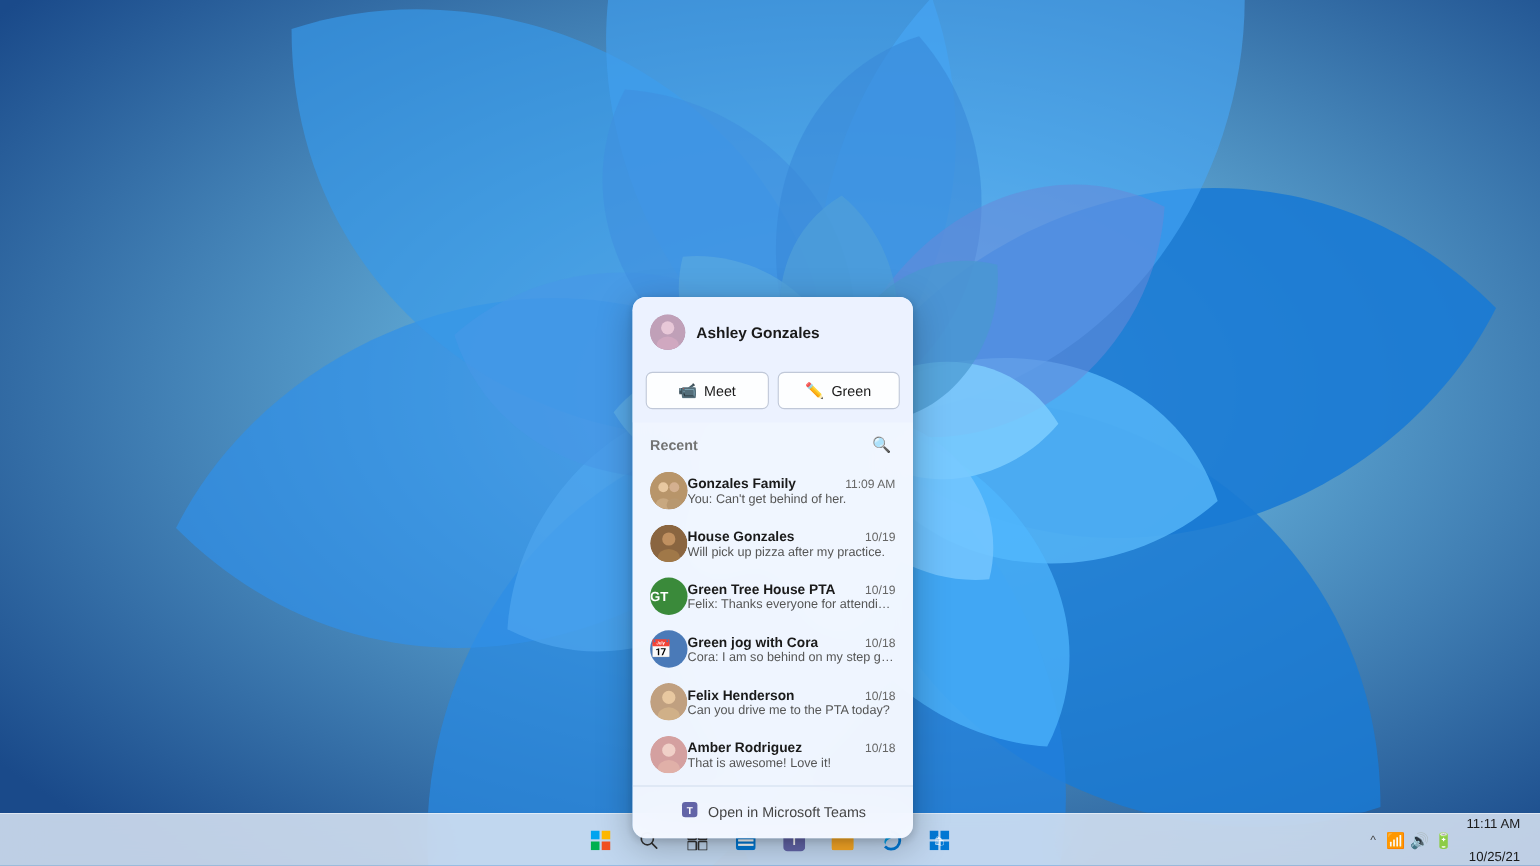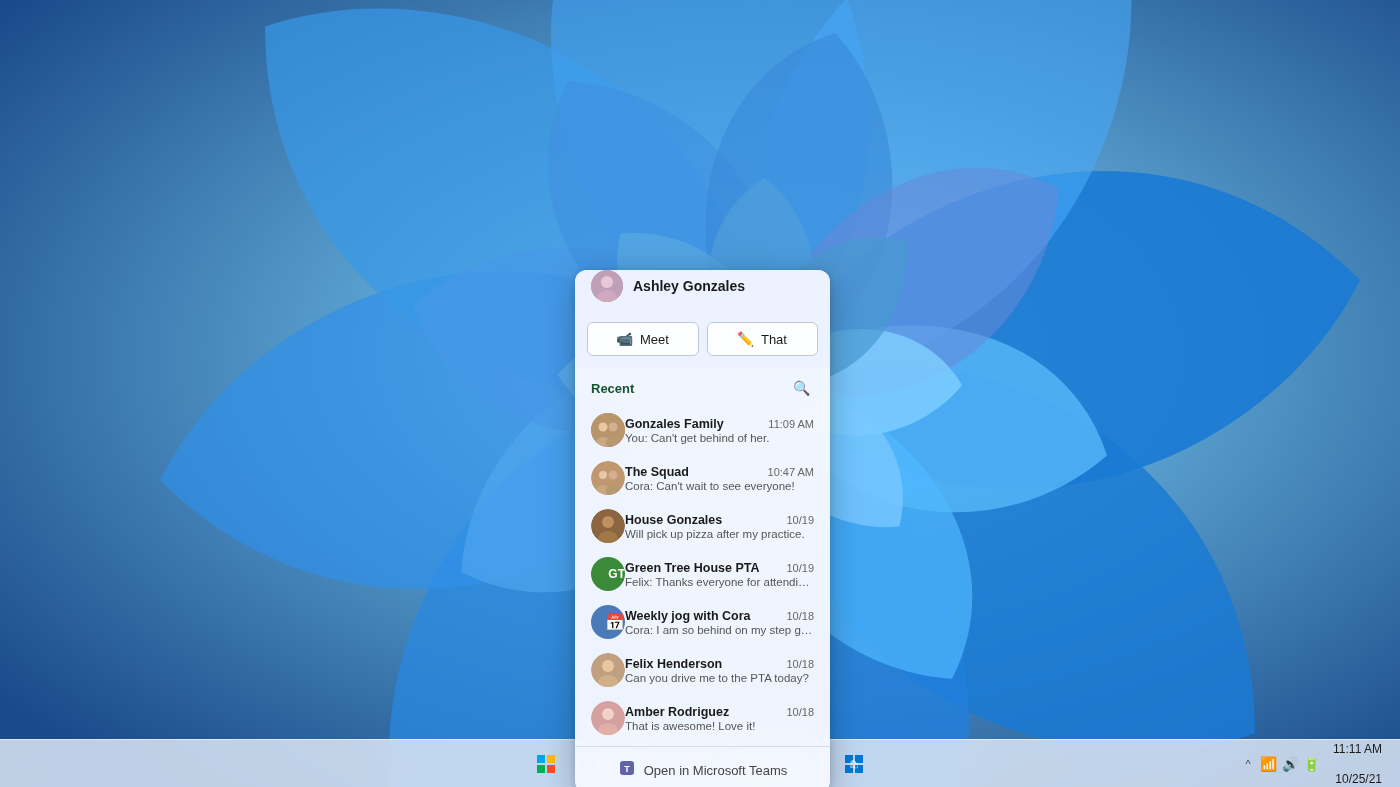--- a/index.html
+++ b/index.html
@@ -114,21 +114,21 @@
       box-shadow: 0 8px 32px rgba(0,0,0,0.25), 0 2px 8px rgba(0,0,0,0.15);
       z-index: 200;
       overflow: hidden;
       padding-bottom: 0;
     }
 
     .panel-header {
       display: flex;
       align-items: center;
       gap: 10px;
-      padding: 0 16px 12px;
+      padding: 16px 16px 12px;
       background: rgba(235, 242, 255, 0.9);
     }
 
     .user-avatar {
       width: 32px;
       height: 32px;
       border-radius: 50%;
       background: #c8a0c0;
       overflow: hidden;
       flex-shrink: 0;
@@ -178,21 +178,21 @@
     .recent-header {
       display: flex;
       align-items: center;
       justify-content: space-between;
       padding: 8px 16px 6px;
     }
 
     .recent-label {
       font-size: 13px;
       font-weight: 600;
-      color: #14532d;
+      color: #737373;
     }
 
     .search-icon-btn {
       width: 24px;
       height: 24px;
       display: flex;
       align-items: center;
       justify-content: center;
       cursor: pointer;
       color: #555;
@@ -213,21 +213,21 @@
     }
 
     .conv-avatar {
       width: 34px;
       height: 34px;
       border-radius: 50%;
       flex-shrink: 0;
       overflow: hidden;
       display: flex;
       align-items: center;
-      justify-content: flex-end;
+      justify-content: flex-start;
       font-size: 12px;
       font-weight: 600;
       color: white;
     }
 
     .conv-content {
       flex: 1;
       min-width: 0;
     }
 
@@ -355,21 +355,21 @@
     <span class="user-name">Ashley Gonzales</span>
   </div>
 
   <div class="action-buttons">
     <button class="action-btn">
       <span class="action-btn-icon">📹</span>
       <span>Meet</span>
     </button>
     <button class="action-btn">
       <span class="action-btn-icon">✏️</span>
-      <span>That</span>
+      <span>Green</span>
     </button>
   </div>
 
   <div class="recent-section">
     <div class="recent-header">
       <span class="recent-label">Recent</span>
       <div class="search-icon-btn">🔍</div>
     </div>
 
     <div class="conversation-list">
@@ -386,38 +386,20 @@
         </div>
         <div class="conv-content">
           <div class="conv-top">
             <span class="conv-name">Gonzales Family</span>
             <span class="conv-time">11:09 AM</span>
           </div>
           <div class="conv-preview">You: Can't get behind of her.</div>
         </div>
       </div>
 
-      <div class="conversation-item">
-        <div class="conv-avatar">
-          <svg width="34" height="34" viewBox="0 0 34 34">
-            <circle cx="17" cy="17" r="17" fill="#c09870"></circle>
-            <circle cx="12" cy="14" r="4" fill="#e8c8a8"></circle>
-            <circle cx="22" cy="14" r="4.5" fill="#d4b090"></circle>
-            <ellipse cx="12" cy="30" rx="7" ry="6" fill="#c8a880"></ellipse>
-            <ellipse cx="22" cy="30" rx="7" ry="6" fill="#b89870"></ellipse>
-          </svg>
-        </div>
-        <div class="conv-content">
-          <div class="conv-top">
-            <span class="conv-name">The Squad</span>
-            <span class="conv-time">10:47 AM</span>
-          </div>
-          <div class="conv-preview">Cora: Can't wait to see everyone!</div>
-        </div>
-      </div>
 
       <div class="conversation-item">
         <div class="conv-avatar">
           <svg width="34" height="34" viewBox="0 0 34 34">
             <circle cx="17" cy="17" r="17" fill="#8a6540"></circle>
             <circle cx="17" cy="13" r="6" fill="#c09060"></circle>
             <ellipse cx="17" cy="30" rx="10" ry="8" fill="#a07848"></ellipse>
           </svg>
         </div>
         <div class="conv-content">
@@ -441,21 +423,21 @@
           <div class="conv-preview">Felix: Thanks everyone for attending today.</div>
         </div>
       </div>
 
       <div class="conversation-item">
         <div class="conv-avatar avatar-weekly-jog">
           <span style="font-size:16px;">📅</span>
         </div>
         <div class="conv-content">
           <div class="conv-top">
-            <span class="conv-name">Weekly jog with Cora</span>
+            <span class="conv-name">Green jog with Cora</span>
             <span class="conv-time">10/18</span>
           </div>
           <div class="conv-preview">Cora: I am so behind on my step goals.</div>
         </div>
       </div>
 
       <div class="conversation-item">
         <div class="conv-avatar">
           <svg width="34" height="34" viewBox="0 0 34 34">
             <circle cx="17" cy="17" r="17" fill="#c0a080"></circle>

